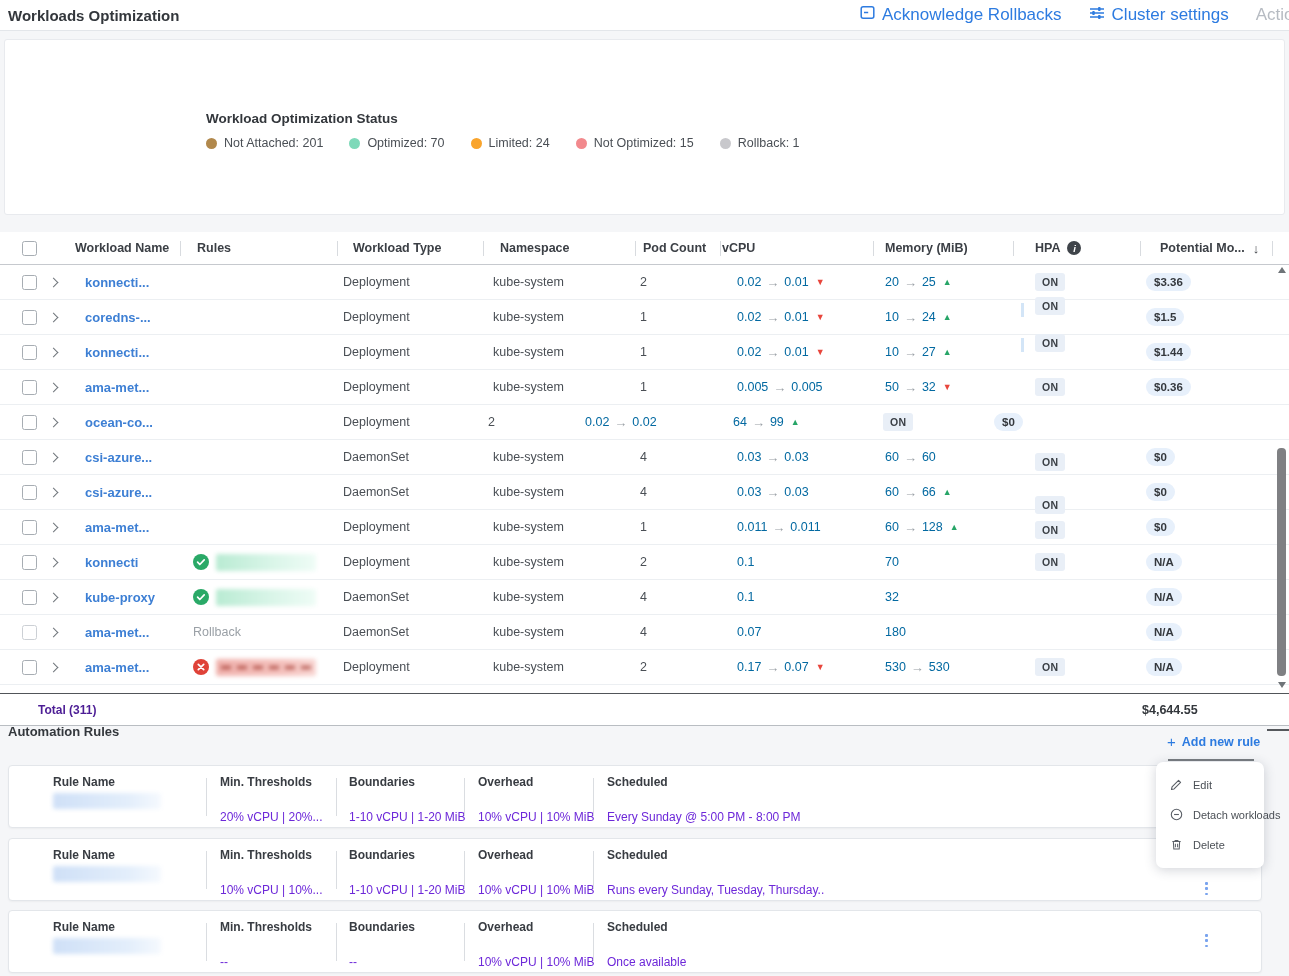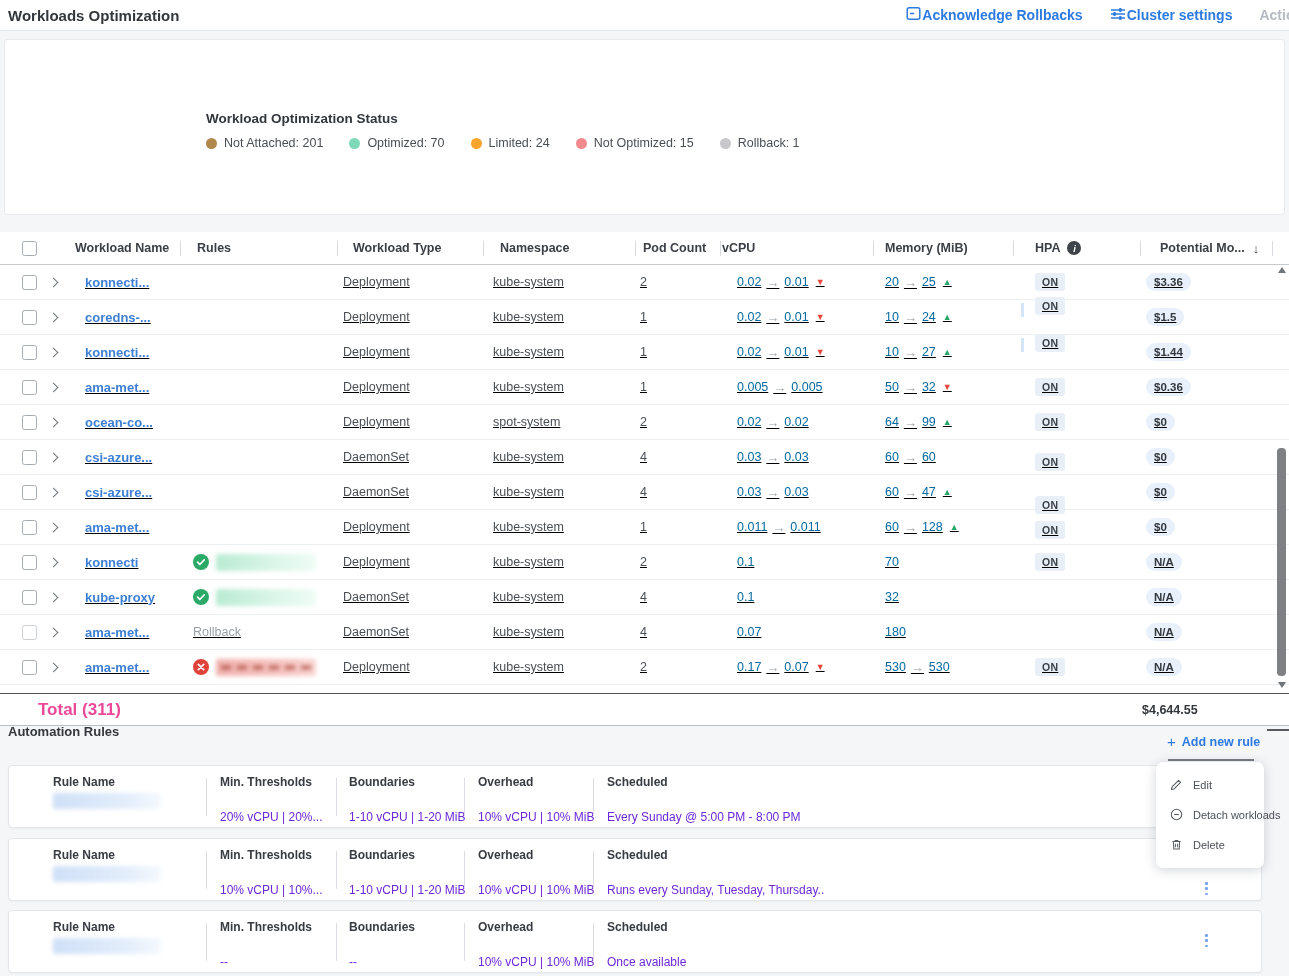--- a/index.html
+++ b/index.html
@@ -3,21 +3,21 @@
 <meta charset="utf-8">
 <style>
   html,body{margin:0;padding:0;width:1289px;height:976px;overflow:hidden;
     font-family:"Liberation Sans","DejaVu Sans",sans-serif;background:#f5f6f8;position:relative;}
   *{box-sizing:border-box;}
   
   .topbar{position:absolute;left:0;top:0;width:1289px;height:31px;background:#fff;
     border-bottom:1px solid #e3e6ea;display:flex;align-items:center;justify-content:space-between;padding:0 0 0 8px;}
   .page-title{font-weight:700;font-size:15px;color:#33373c;}
   .top-actions{display:flex;align-items:center;gap:27px;white-space:nowrap;}
-  .top-link{display:flex;align-items:center;gap:1px;color:#2d7be0;font-size:14px;font-weight:700;cursor:pointer;}
+  .top-link{display:flex;align-items:center;gap:7px;color:#2d7be0;font-size:17px;font-weight:400;cursor:pointer;}
   .top-link.disabled{color:#b6bbc2;margin-right:-14px;}
   
   .summary-card{position:absolute;left:4px;top:39px;width:1281px;height:176px;background:#fff;
     border:1px solid #e8eaee;border-radius:3px;}
   .donut-wrap{position:absolute;left:43px;top:13px;width:118px;height:118px;}
   .donut-center{position:absolute;left:0;top:0;width:118px;height:118px;display:flex;flex-direction:column;
     align-items:center;justify-content:center;font-size:15px;color:#3f434a;line-height:19px;}
   .status-title{position:absolute;left:201px;top:71px;font-weight:700;font-size:13.5px;color:#33373c;}
   .legend{position:absolute;left:201px;top:96px;display:flex;gap:26px;}
   .legend-item{display:flex;align-items:center;gap:7px;font-size:12.5px;color:#4a4f55;}
@@ -47,21 +47,21 @@
   .hrow .c-mem{padding-left:12px;}
   .hrow .c-hpa{gap:7px;}
   .hrow .c-pot{padding-left:20px;gap:8px;}
   .hrow .sep::before{content:'';position:absolute;left:0;top:9px;width:1px;height:15px;background:#d8dbdf;}
   .hrow::after{content:'';position:absolute;left:1272px;top:9px;width:1px;height:15px;background:#d8dbdf;}
   .checkbox{width:15px;height:15px;border:1.6px solid #a7adb3;border-radius:2.5px;background:#fff;display:inline-block;cursor:pointer;}
   .chev{width:7px;height:7px;border-top:1.6px solid #6f757b;border-right:1.6px solid #6f757b;transform:rotate(45deg);display:inline-block;cursor:pointer;}
   .info-icon{width:14px;height:14px;border-radius:50%;background:#3f444a;color:#fff;font-size:9.5px;font-weight:700;
     display:inline-flex;align-items:center;justify-content:center;font-style:italic;cursor:pointer;}
   .sort-icon{font-size:13px;color:#3b3f45;cursor:pointer;font-weight:400;}
-  #rows{background:#fff;text-decoration:underline;}
+  #rows{background:#fff;}
   .trow{display:flex;height:35px;border-bottom:1px solid #eceff2;background:#fff;}
   .wname{color:#3d7fd4;font-size:13px;font-weight:600;cursor:pointer;white-space:nowrap;}
   .rule-icon{display:none;width:16px;height:16px;flex:0 0 auto;}
   .rule-bar{display:inline-block;width:100px;height:17px;border-radius:2px;filter:blur(2px);position:relative;overflow:hidden;}
   .rule-bar.green{background:linear-gradient(90deg,#b9ebd3,#d9f5e8 55%,#effcf6);}
   .rule-bar.red{background:linear-gradient(90deg,#f0b2ad,#f5c3bf 70%,#f8d4d1);}
   .rule-bar .scribble{display:none;position:absolute;left:5px;right:5px;top:7px;height:3px;
     background:repeating-linear-gradient(90deg,rgba(150,35,25,.75) 0 10px,rgba(0,0,0,0) 10px 16px);}
   .rule-bar.red .scribble{display:block;}
   .rule-text{color:#9aa0a6;font-size:12.5px;}
@@ -82,21 +82,21 @@
   
   .vscroll-up{position:absolute;left:1278px;top:267px;width:0;height:0;border-left:4.5px solid transparent;border-right:4.5px solid transparent;border-bottom:6px solid #6f7478;cursor:pointer;}
   .vscroll-down{position:absolute;left:1278px;top:682px;width:0;height:0;border-left:4.5px solid transparent;border-right:4.5px solid transparent;border-top:6px solid #6f7478;cursor:pointer;}
   .vscroll-thumb{position:absolute;left:1277px;top:448px;width:9px;height:228px;background:#7f8083;border-radius:4px;cursor:pointer;}
   .mini-up{position:absolute;left:1278px;top:697px;width:0;height:0;border-left:4.5px solid transparent;border-right:4.5px solid transparent;border-bottom:6px solid #6f7478;cursor:pointer;}
   .mini-mark{position:absolute;left:1279px;top:712px;width:8px;height:6px;background:#6d7073;border-radius:1px;}
   .corner-line{position:absolute;left:1267px;top:729px;width:22px;height:2px;background:#55585c;}
   
   .total-row{position:absolute;left:0;top:693px;width:1289px;height:33px;background:#fff;
     border-top:1.5px solid #515559;border-bottom:1px solid #b9bdc2;display:flex;align-items:center;}
-  .total-label{margin-left:38px;font-weight:700;font-size:17px;color:#ec4899;}
+  .total-label{margin-left:38px;font-weight:700;font-size:12px;color:#4c1d95;}
   .total-value{position:absolute;left:1142px;font-weight:700;font-size:12.5px;color:#33373c;}
   
   .auto-heading{position:absolute;left:8px;top:724px;font-weight:700;font-size:13px;color:#33373c;}
   .add-rule{position:absolute;left:1167px;top:733px;display:flex;align-items:center;gap:6px;color:#2d7be0;
     font-size:12.5px;font-weight:700;cursor:pointer;}
   .add-rule .plus{font-size:15px;font-weight:400;}
   .menu-anchor-line{position:absolute;left:1168px;top:759px;width:86px;height:1.5px;background:#797d82;}
   .rule-card{position:absolute;left:8px;width:1254px;height:63px;background:#fff;border:1px solid #e3e6ea;
     border-radius:4px;box-shadow:0 1px 2px rgba(0,0,0,.04);}
   #cards .rule-card:nth-of-type(1){top:765px;}
@@ -358,21 +358,20 @@
           <span class="chev"></span>
         </span>
     <span class="cell c-name">
           <span class="wname">ocean-co...</span>
         </span>
     <span class="cell c-rules">
 
       <span class="rule-text"></span>
     </span>
     <span class="cell c-type">Deployment</span>
-    <span class="cell c-ns">spot-system</span>
     <span class="cell c-pod">2</span>
     <span class="cell c-vcpu">
           <span class="m-from">0.02</span>
           <span class="m-arr">→</span>
           <span class="m-to">0.02</span>
         </span>
     <span class="cell c-mem">
           <span class="m-from">64</span>
           <span class="m-arr">→</span>
           <span class="m-to">99</span>
@@ -439,21 +438,21 @@
     <span class="cell c-ns">kube-system</span>
     <span class="cell c-pod">4</span>
     <span class="cell c-vcpu">
           <span class="m-from">0.03</span>
           <span class="m-arr">→</span>
           <span class="m-to">0.03</span>
         </span>
     <span class="cell c-mem">
           <span class="m-from">60</span>
           <span class="m-arr">→</span>
-          <span class="m-to">47</span>
+          <span class="m-to">66</span>
           <span class="tr-up">▲</span>
         </span>
     <span class="cell c-hpa">
           <span class="hpa-badge">ON</span>
         </span>
     <span class="cell c-pot">
           <span class="pot-badge">$0</span>
         </span>
   </div>
 

